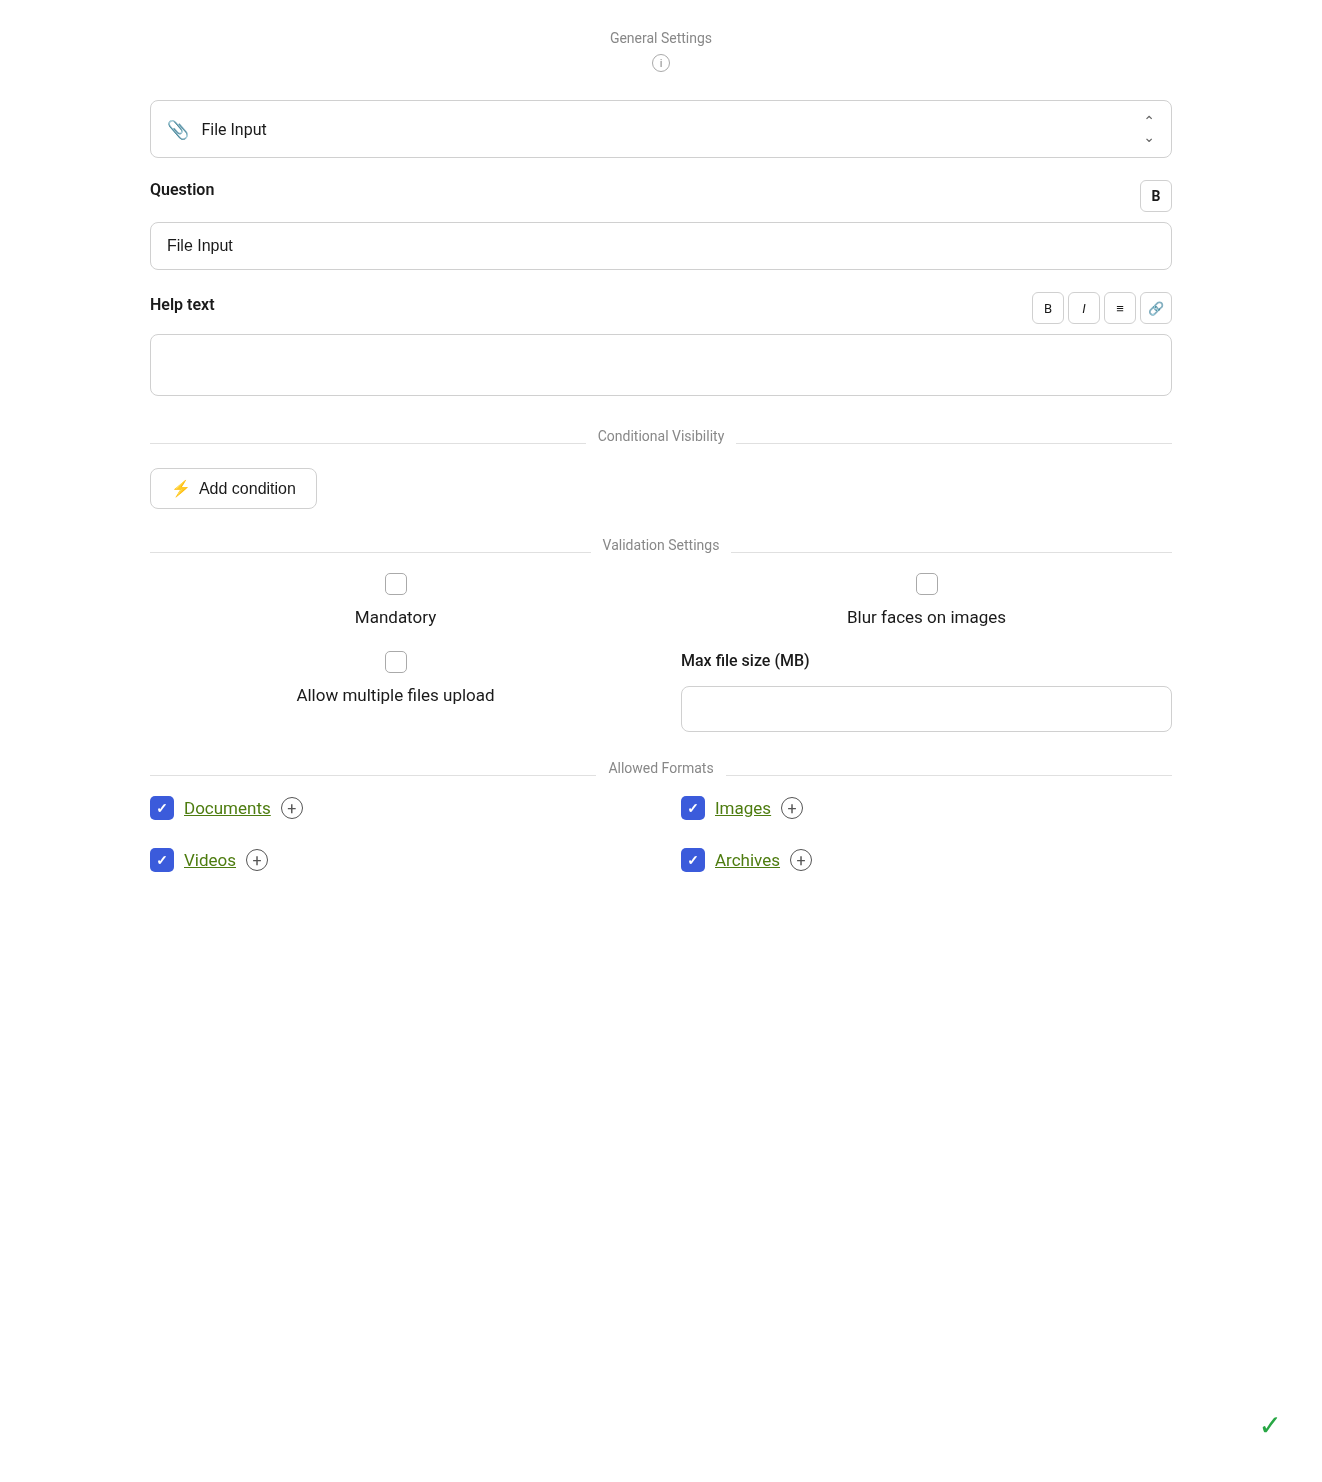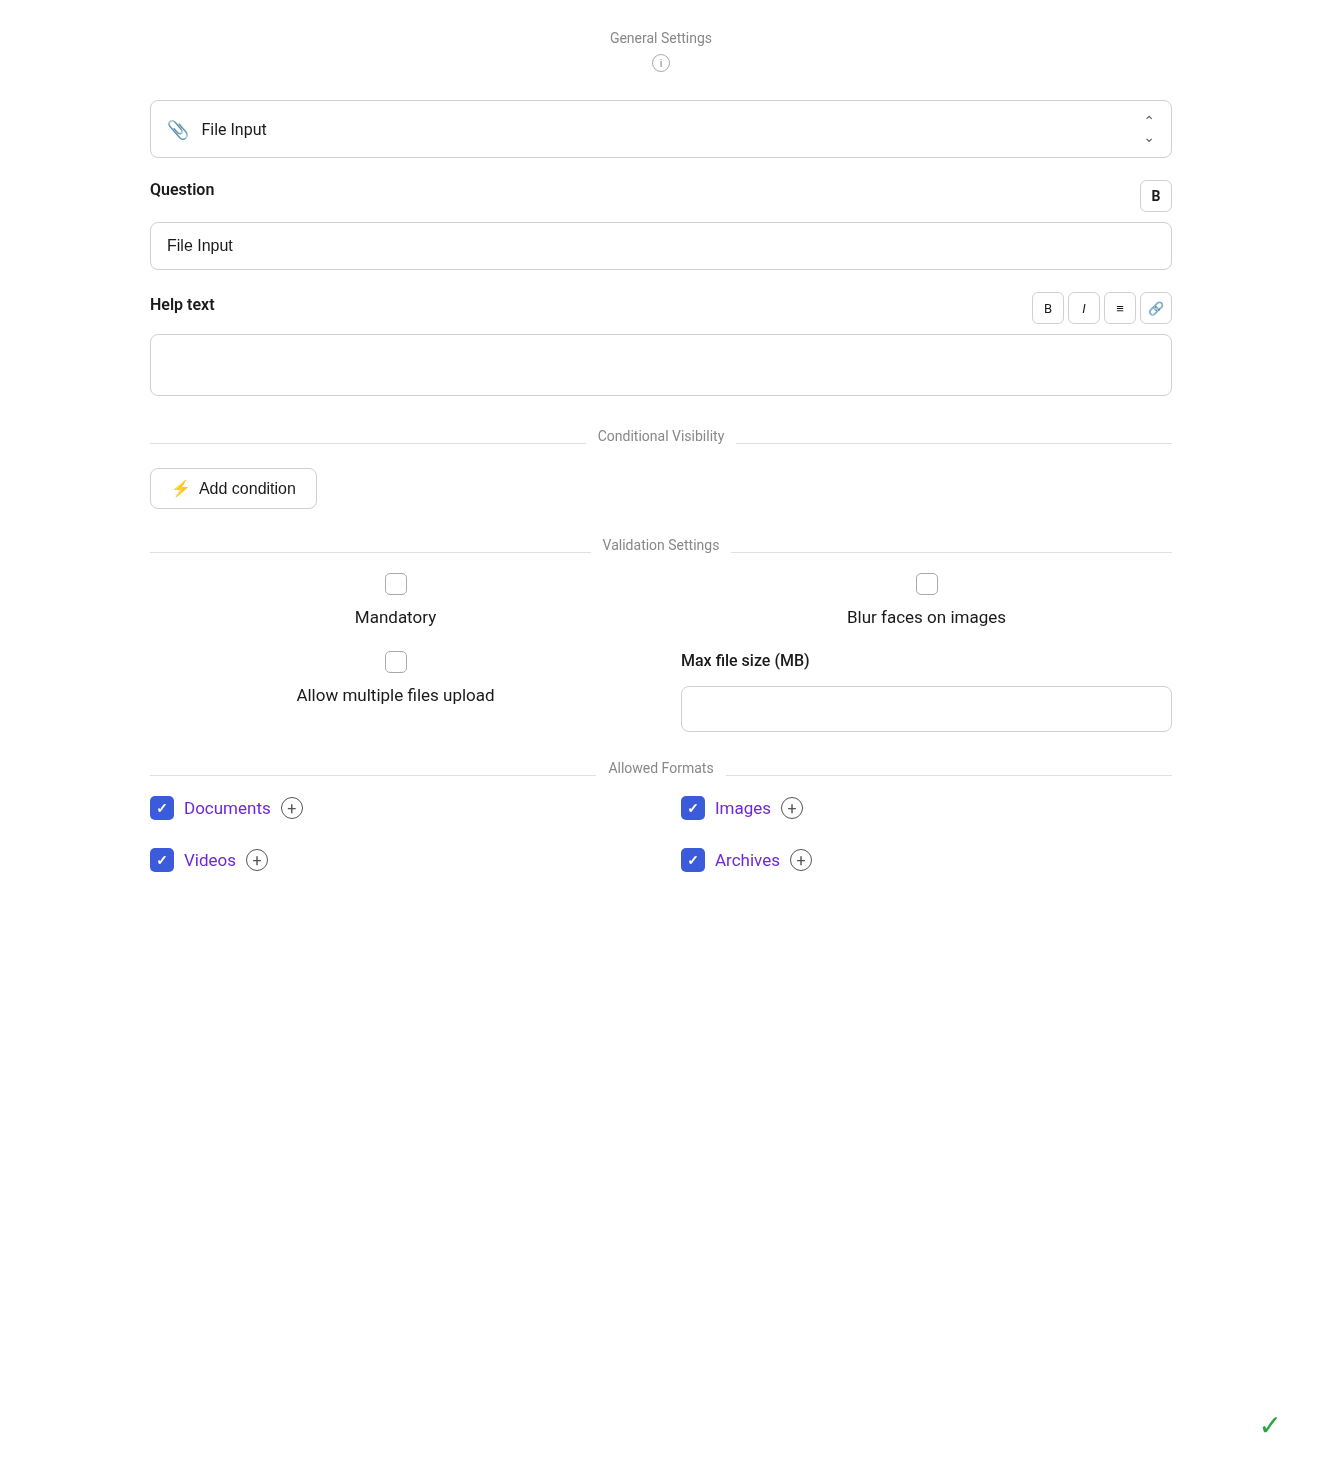--- a/index.html
+++ b/index.html
@@ -287,22 +287,23 @@
 
     .checkbox-checked::after {
       content: '✓';
       color: white;
       font-size: 14px;
       font-weight: 700;
     }
 
     .format-label {
       font-size: 17px;
-      color: #6d28d9;
+      color: #4d7c0f;
       font-weight: 400;
+      text-decoration: underline;
     }
 
     .plus-circle-icon {
       width: 22px;
       height: 22px;
       border: 1.5px solid #555;
       border-radius: 50%;
       display: flex;
       align-items: center;
       justify-content: center;

